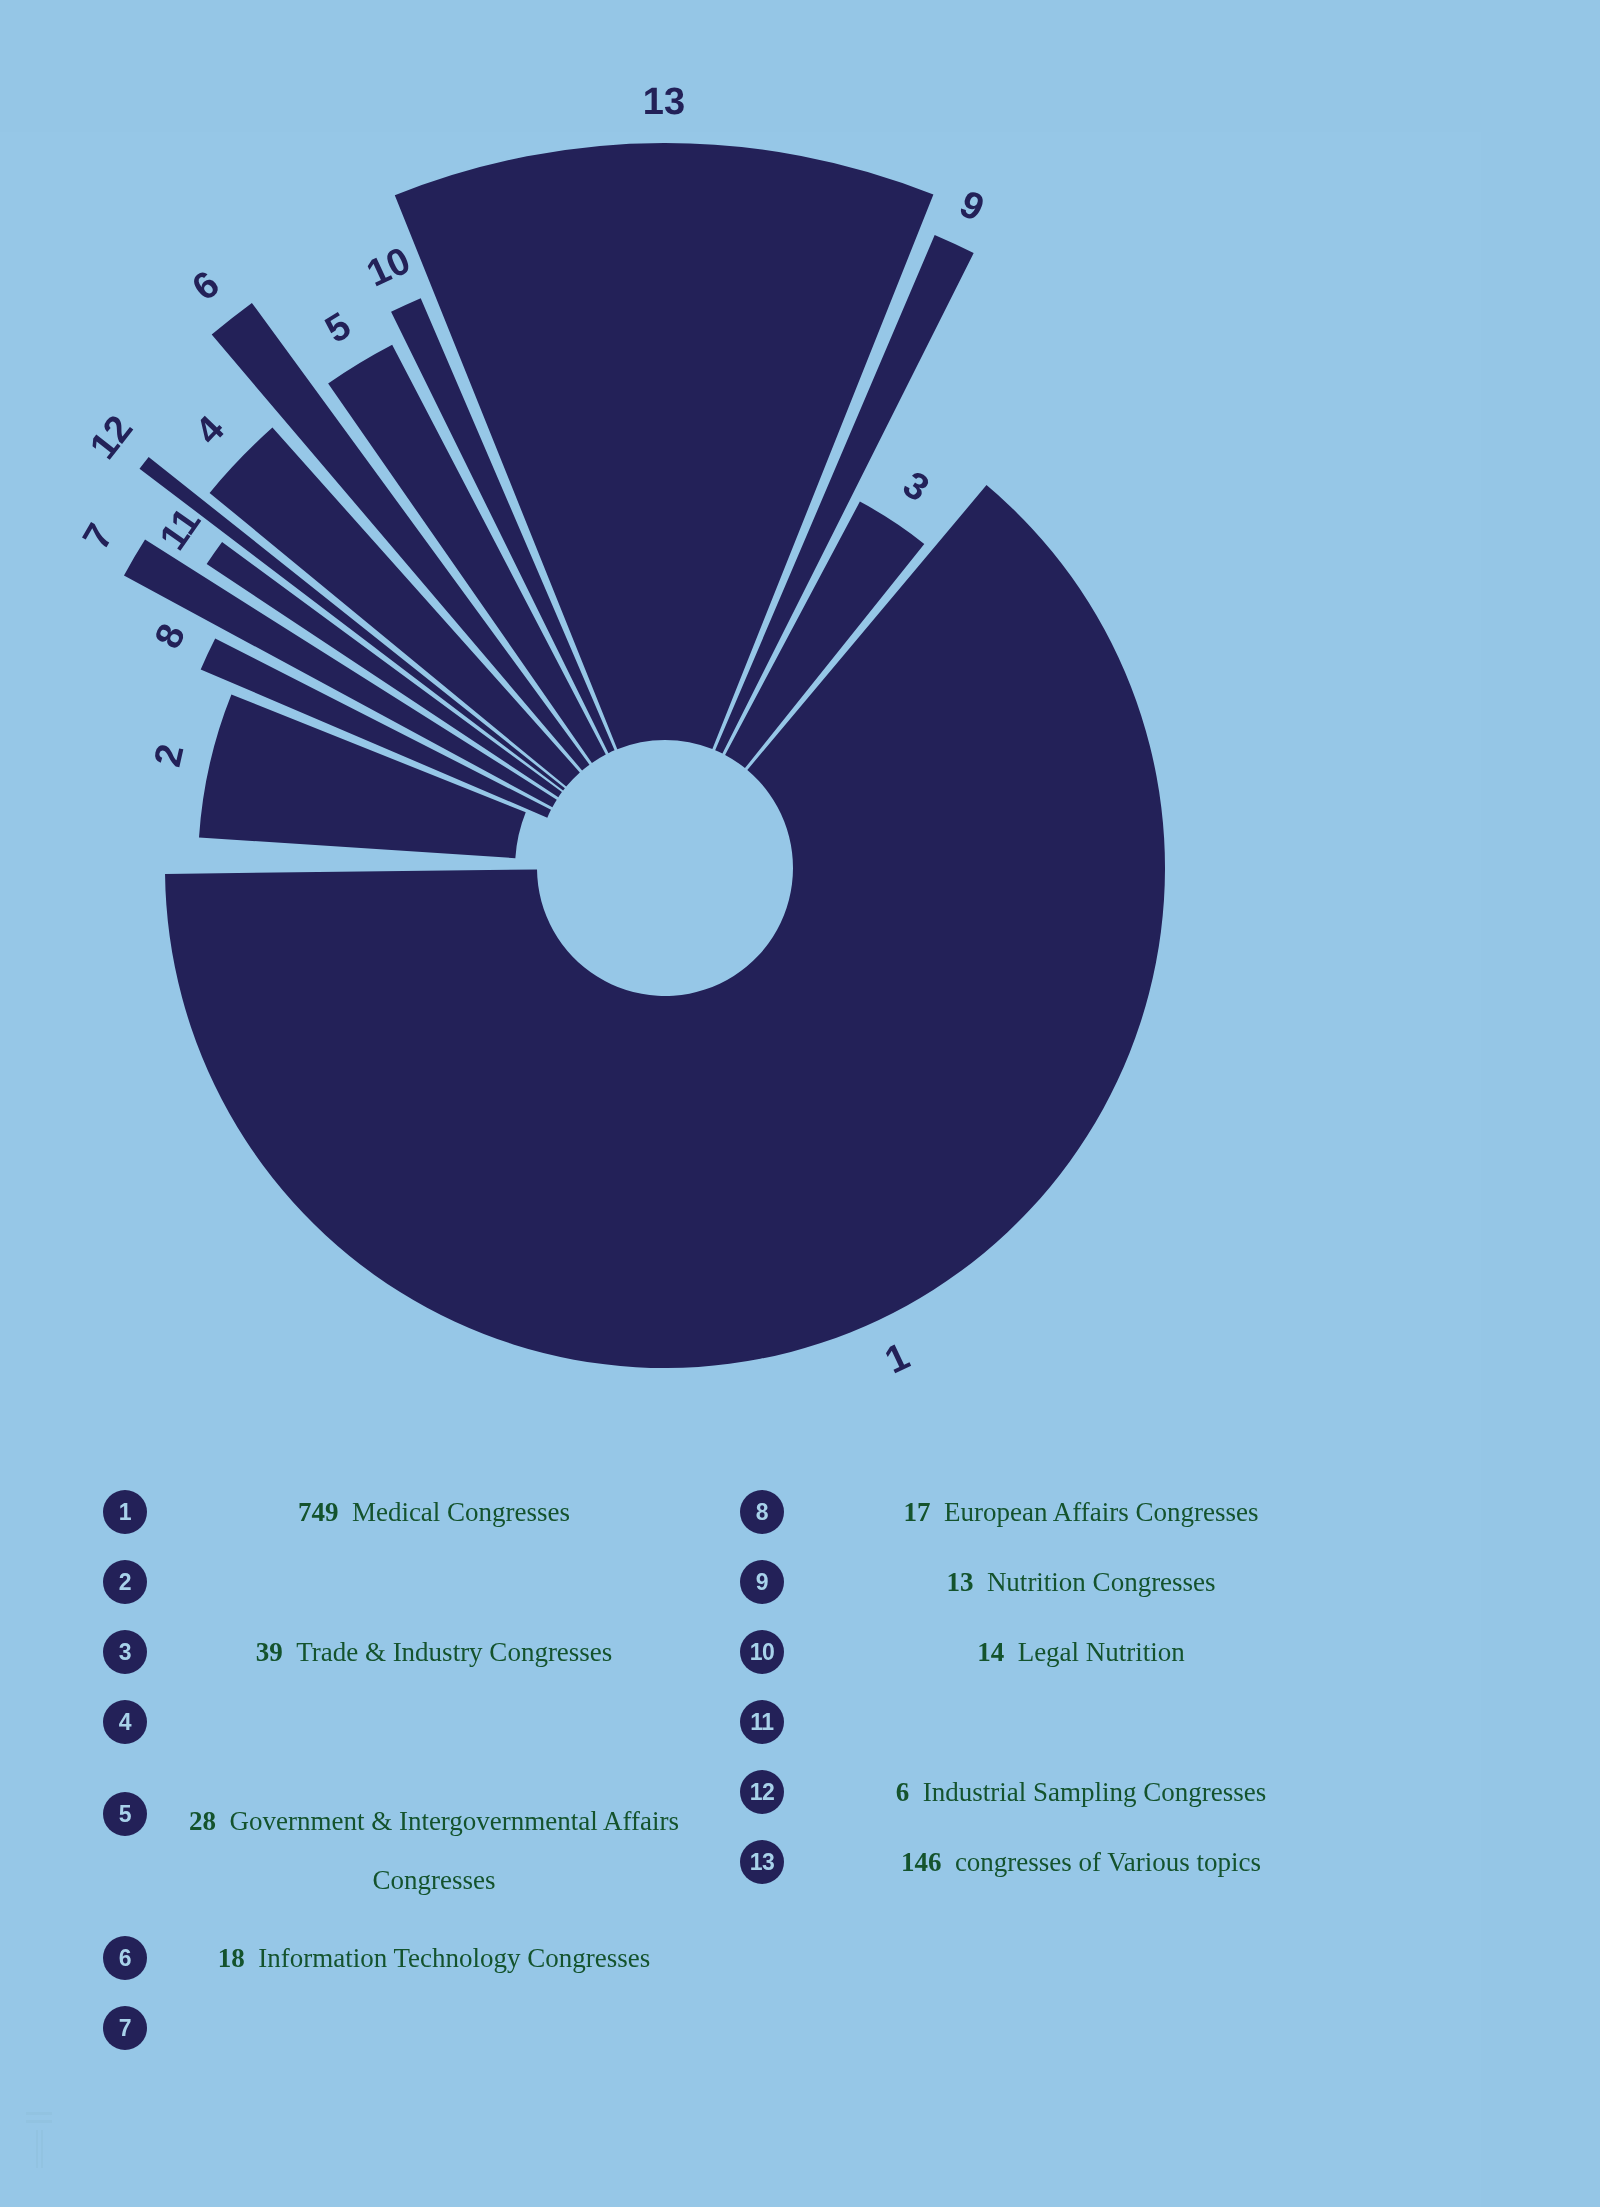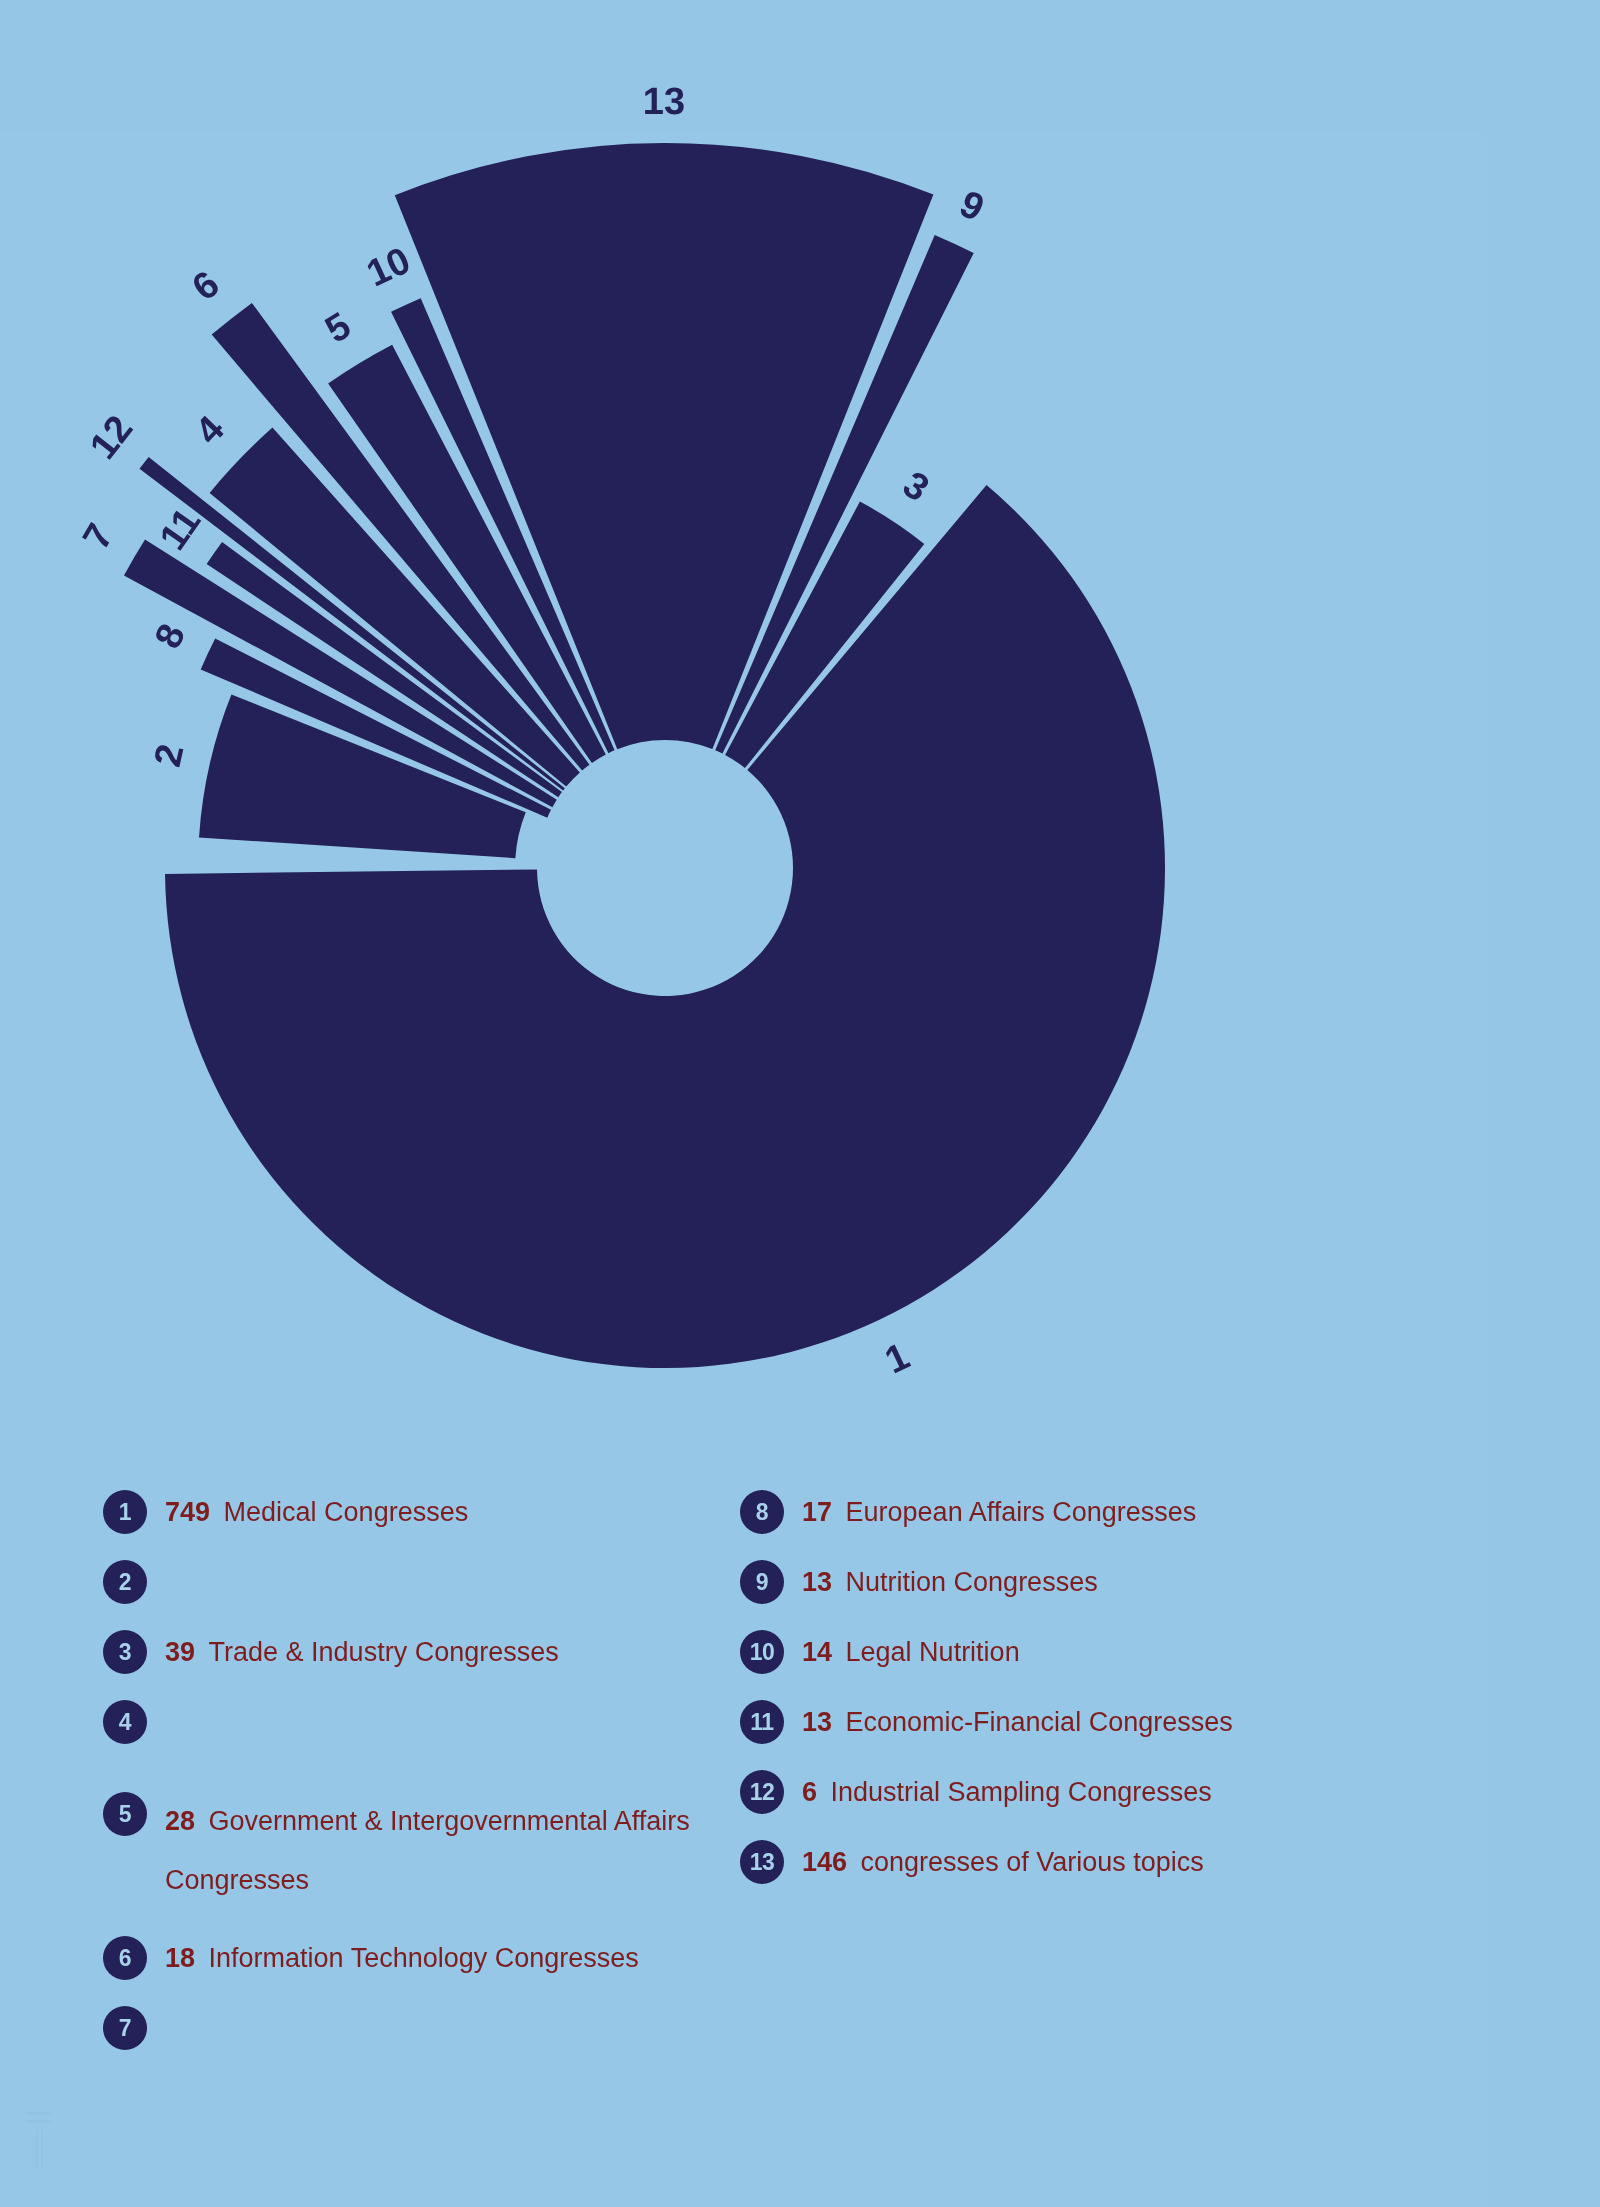--- a/index.html
+++ b/index.html
@@ -52,25 +52,26 @@
     color:#a8d2ea;
     font-family:"Liberation Sans", sans-serif;
     font-weight:bold;
     font-size:23px;
     line-height:44px;
     text-align:center;
     letter-spacing:-0.5px;
   }
   .legend-text{
     margin-left:62px;
-    color:#7f1d1d;
-    font-family:Liberation Sans, sans-serif;
+    color:#14532d;
+    font-family:Liberation Serif, serif;
     font-size:27px;
     line-height:44px;
     white-space:normal;
+    text-align:center;
   }
   .legend-text .val{font-weight:bold;}
   .legend-text .desc{font-weight:normal;}
   .legend-row.two-line .legend-text{line-height:59px;margin-top:48px;}
   
   .artifact{position:absolute;background:#8fbfdd;opacity:.55;}
 </style>
 </head>
 <body>
 
@@ -148,21 +149,20 @@
         <div class="legend-row">
           <div class="legend-badge">9</div>
           <div class="legend-text"><span class="val">13</span><span class="desc"> Nutrition Congresses</span></div>
         </div>
         <div class="legend-row">
           <div class="legend-badge">10</div>
           <div class="legend-text"><span class="val">14</span><span class="desc"> Legal Nutrition</span></div>
         </div>
         <div class="legend-row">
           <div class="legend-badge">11</div>
-          <div class="legend-text"><span class="val">13</span><span class="desc"> Economic-Financial Congresses</span></div>
         </div>
         <div class="legend-row">
           <div class="legend-badge">12</div>
           <div class="legend-text"><span class="val">6</span><span class="desc"> Industrial Sampling Congresses</span></div>
         </div>
         <div class="legend-row">
           <div class="legend-badge">13</div>
           <div class="legend-text"><span class="val">146</span><span class="desc"> congresses of Various topics</span></div>
         </div>
       </div>

